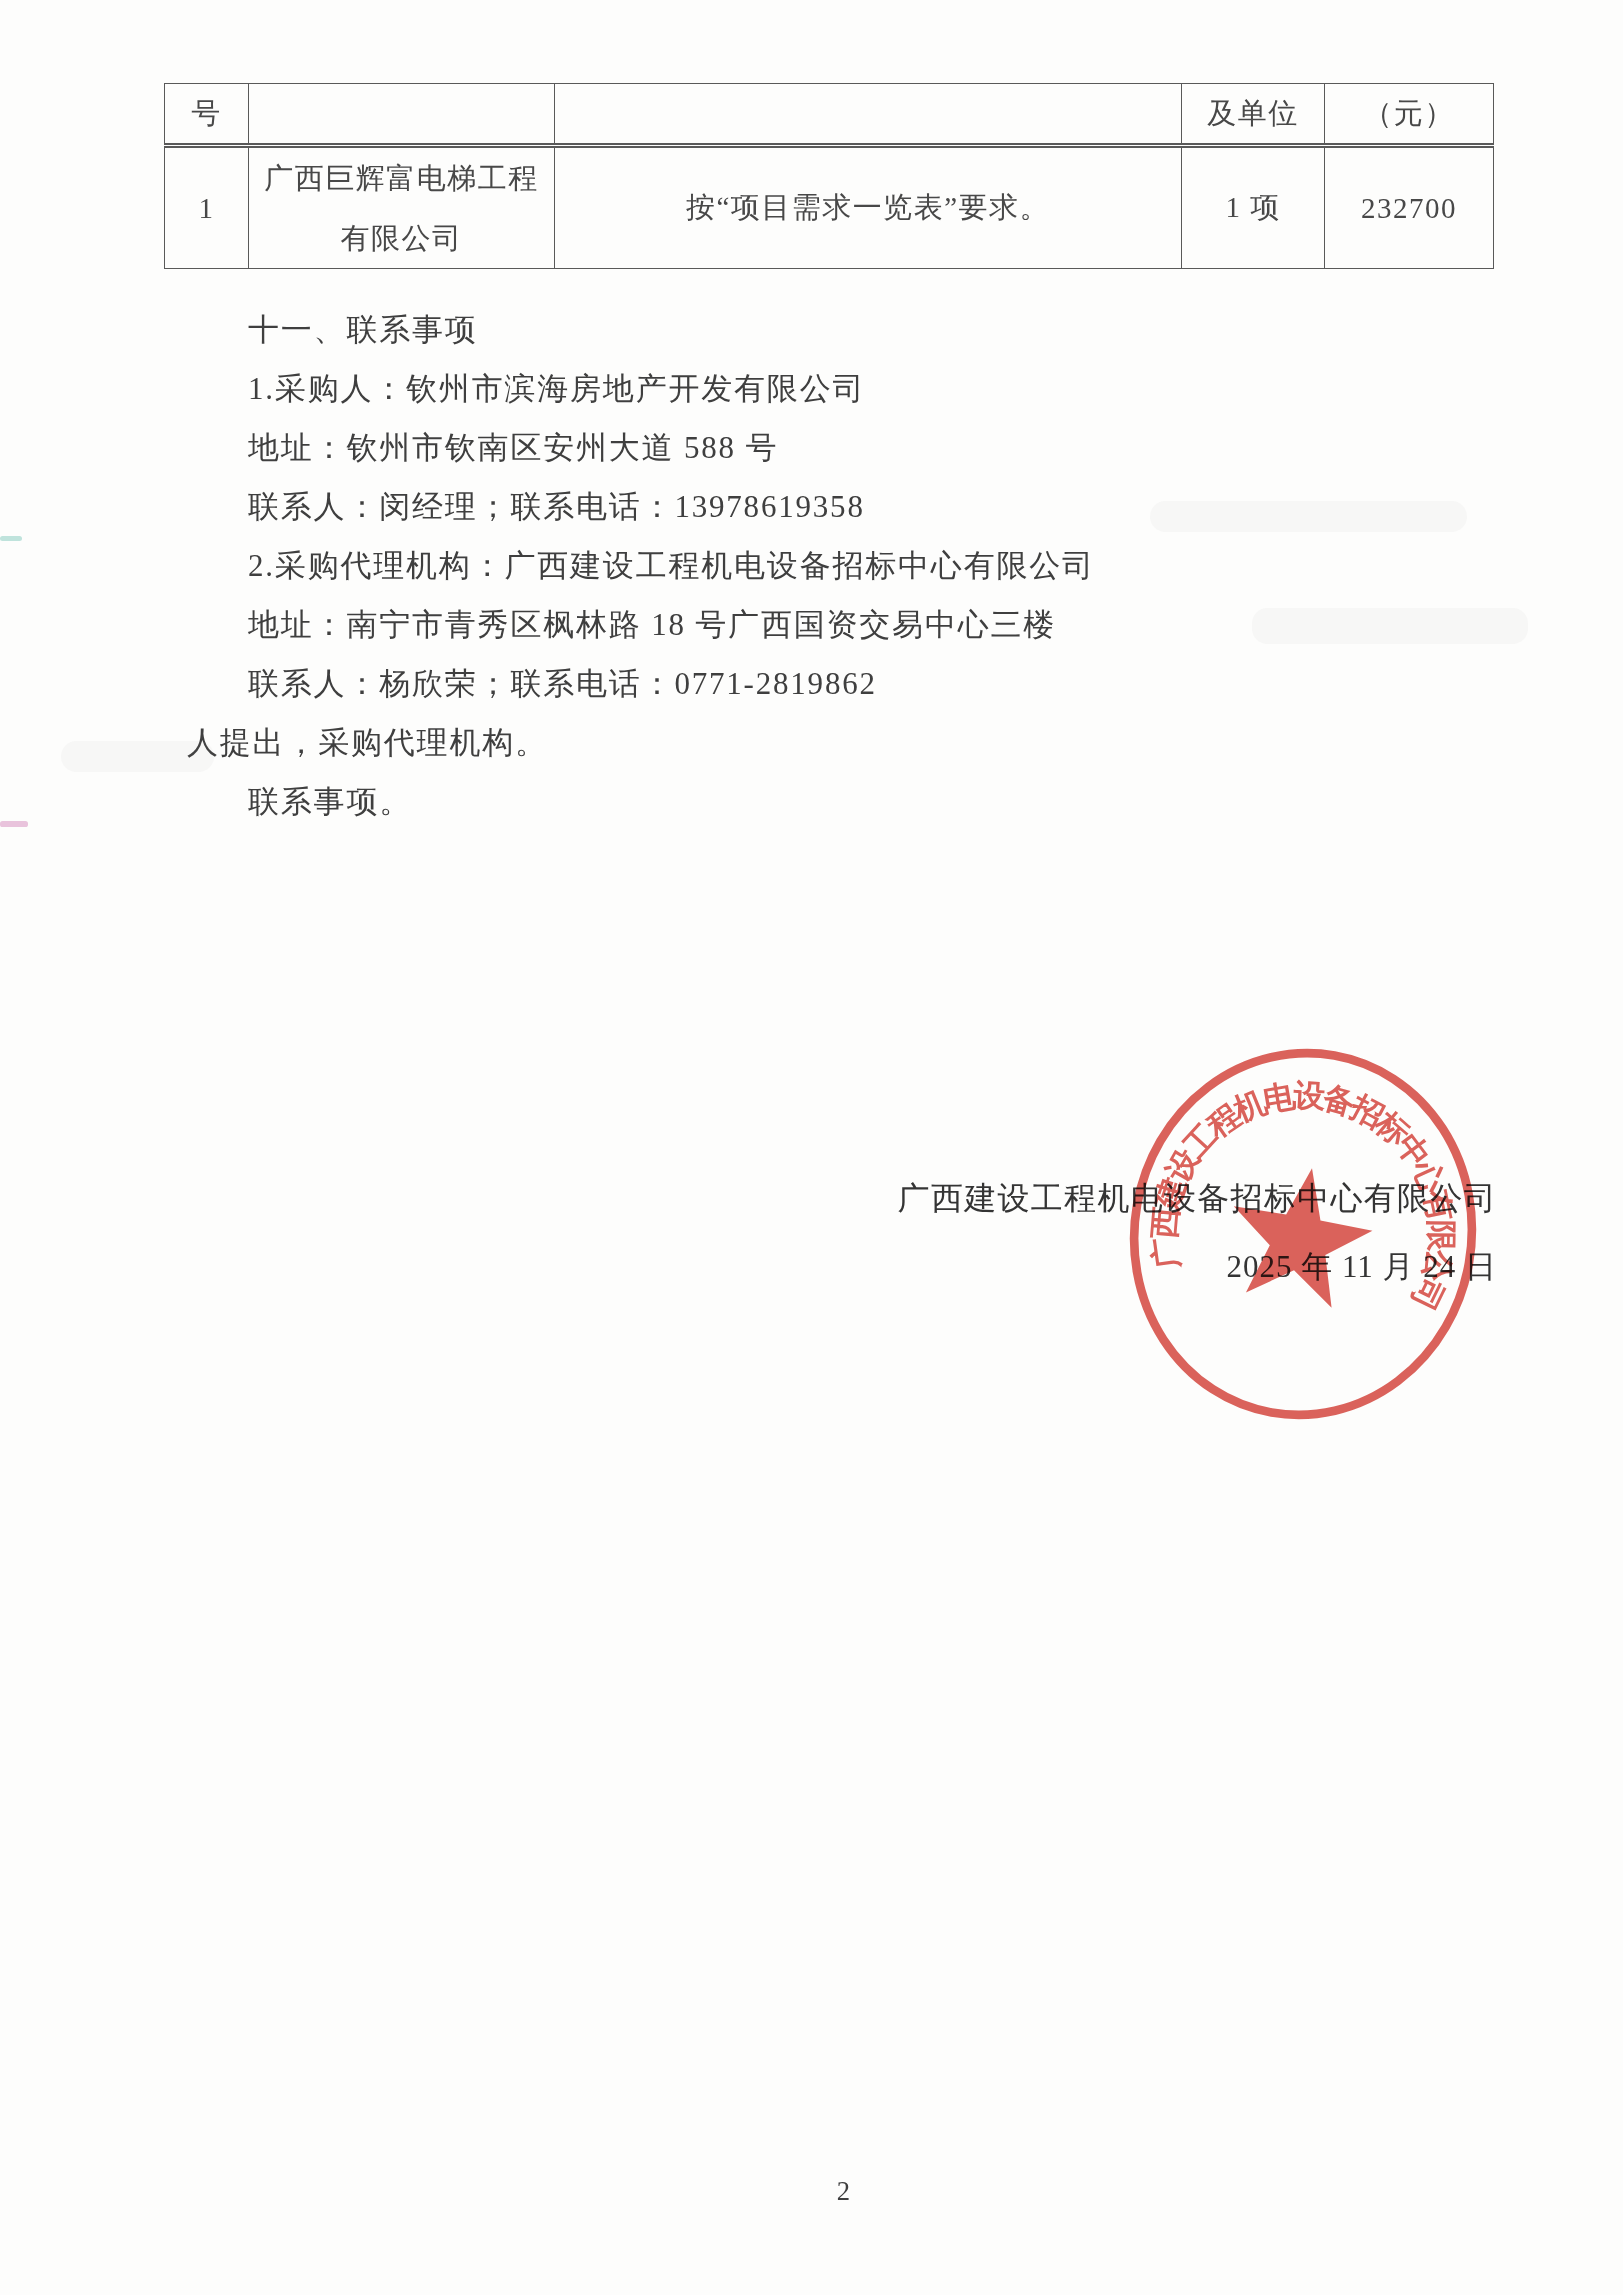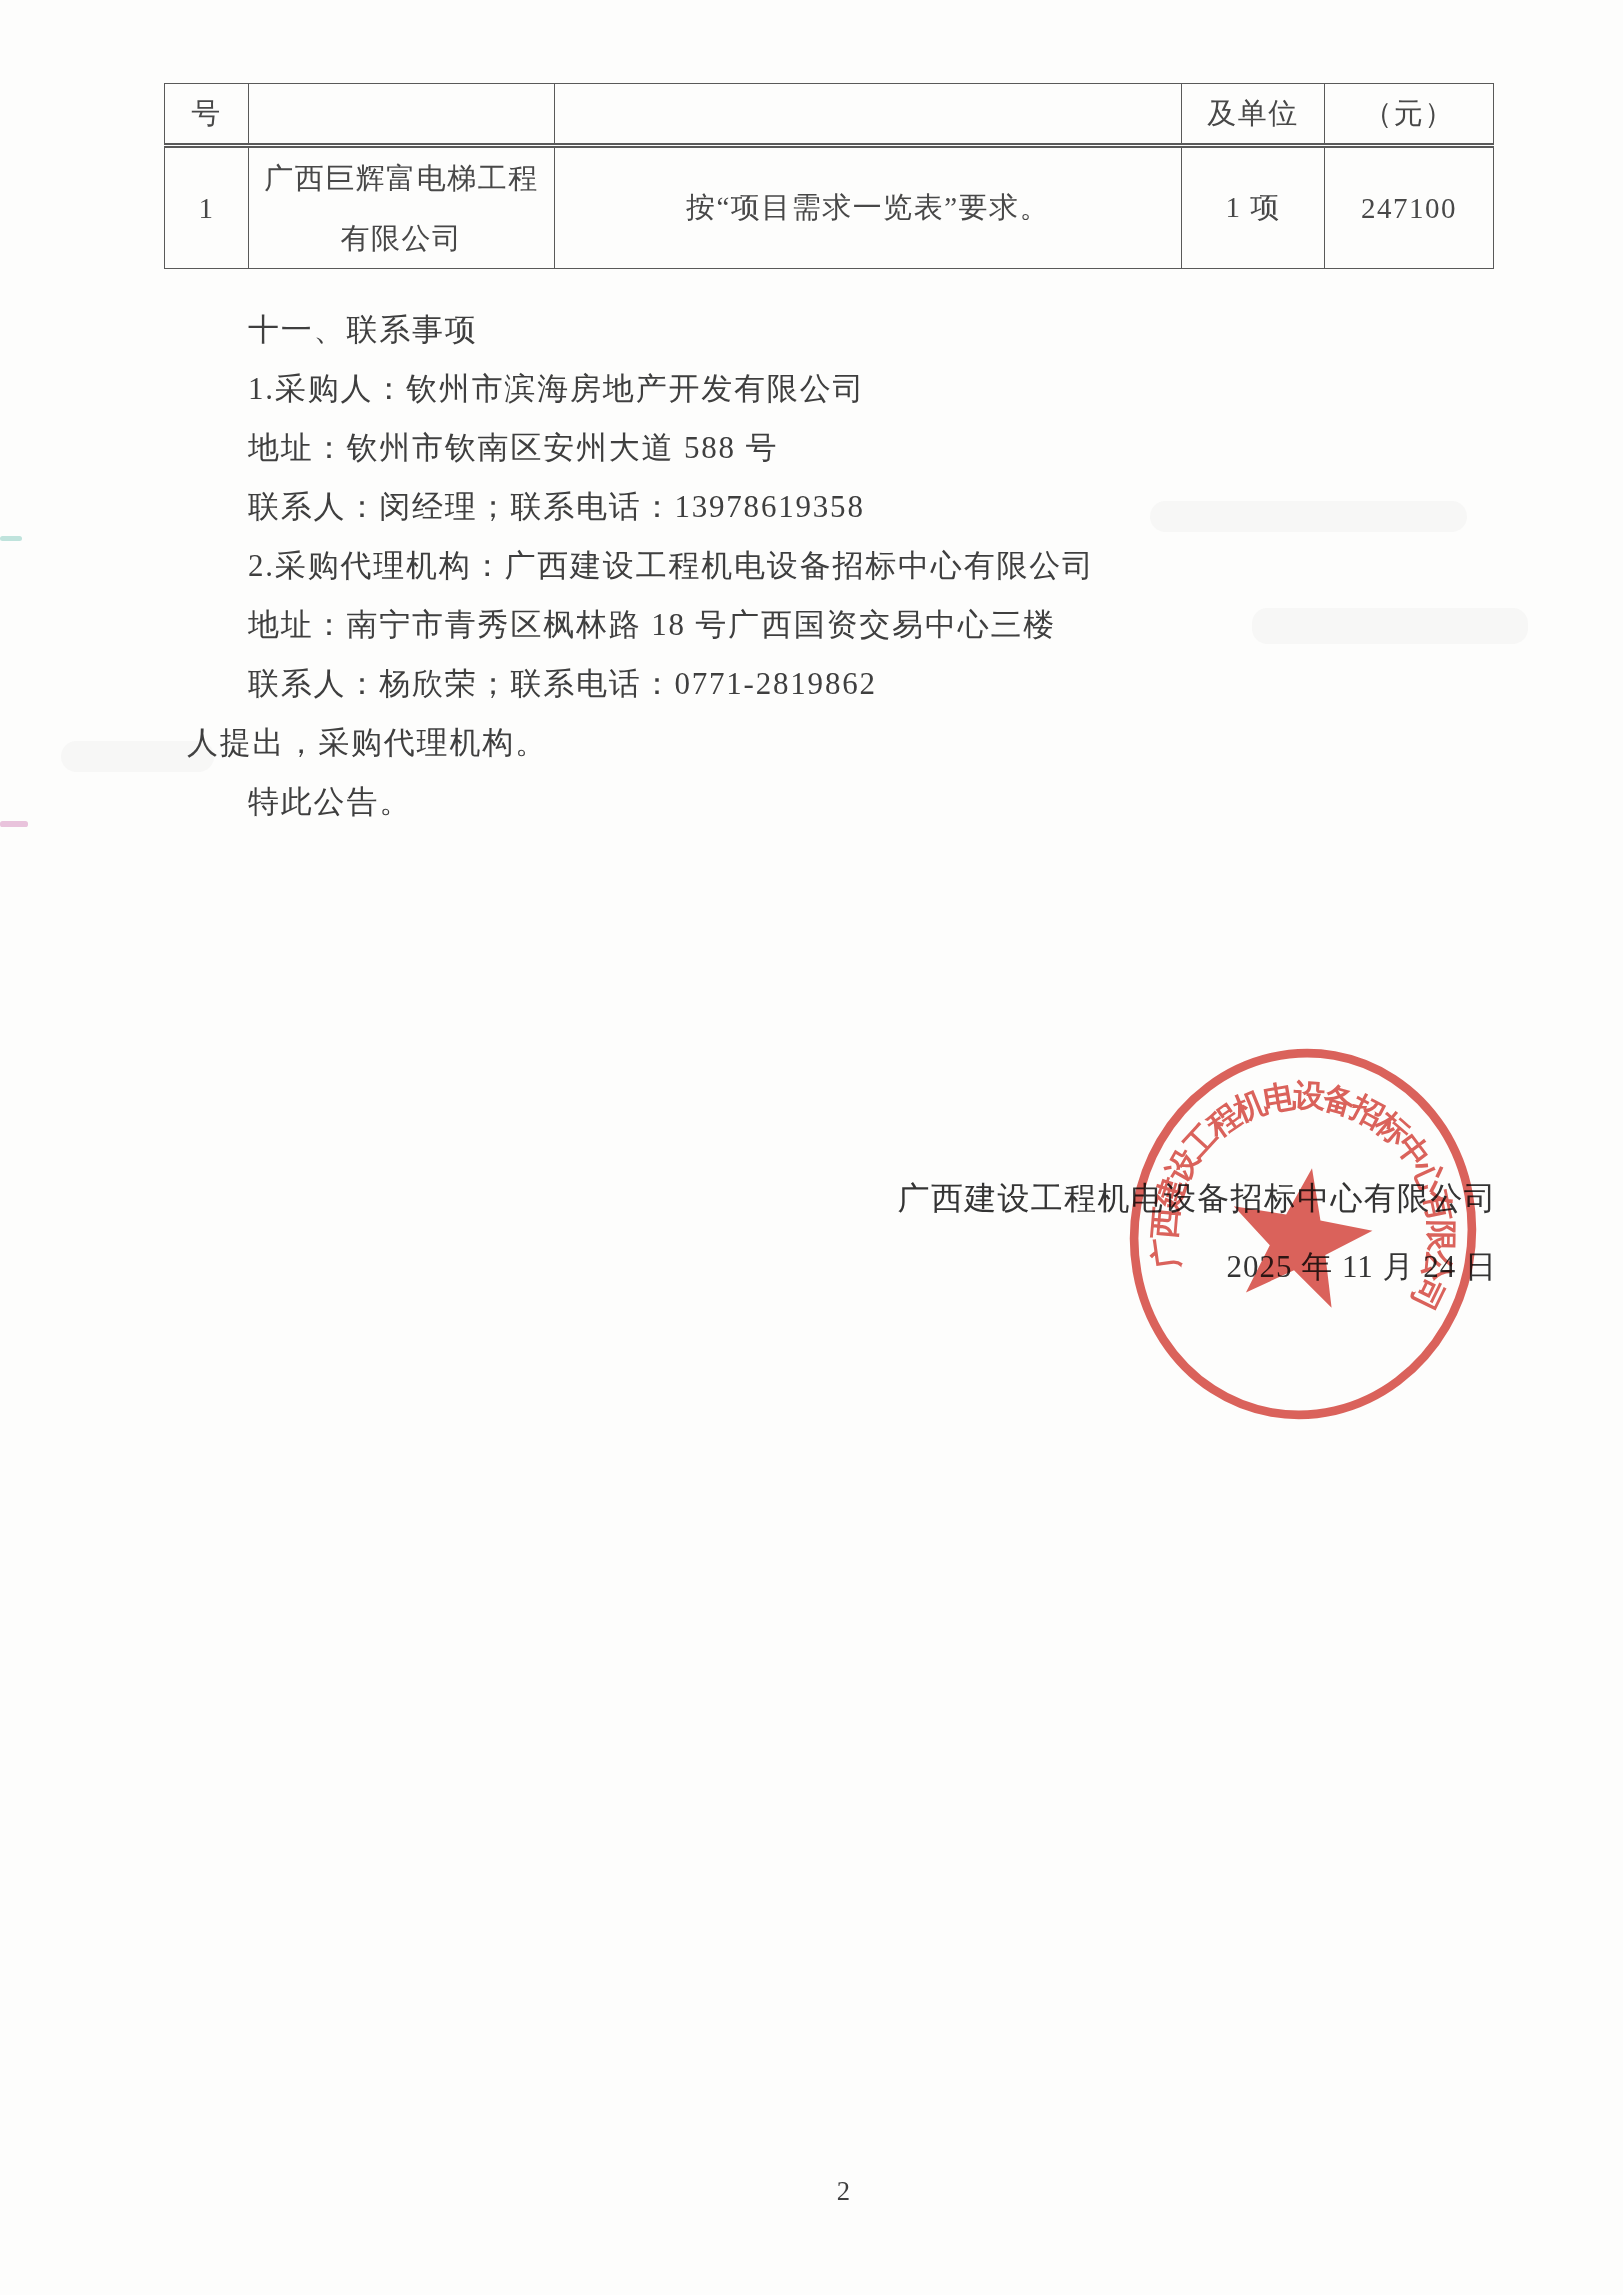--- a/index.html
+++ b/index.html
@@ -142,35 +142,35 @@
       <td></td>
       <td></td>
       <td>及单位</td>
       <td>（元）</td>
     </tr>
     <tr class="tbody">
       <td>1</td>
       <td class="supplier-cell">广西巨辉富电梯工程有限公司</td>
       <td class="req-cell">按“项目需求一览表”要求。</td>
       <td>1 项</td>
-      <td>247100</td>
+      <td>232700</td>
     </tr>
   </tbody>
     </table>
 
   <div class="content">
     <p class="indent">十一、联系事项</p>
     <p class="indent">1.采购人：钦州市滨海房地产开发有限公司</p>
     <p class="indent">地址：钦州市钦南区安州大道 588 号</p>
     <p class="indent">联系人：闵经理；联系电话：13978619358</p>
     <p class="indent">2.采购代理机构：广西建设工程机电设备招标中心有限公司</p>
     <p class="indent">地址：南宁市青秀区枫林路 18 号广西国资交易中心三楼</p>
     <p class="indent">联系人：杨欣荣；联系电话：0771-2819862</p>
     <p>人提出，采购代理机构。</p>
-    <p class="indent">特此公告。</p>
+    <p class="indent">联系事项。</p>
   </div>
 
   <div class="signature">
     <div class="sig-company">广西建设工程机电设备招标中心有限公司</div>
     <div class="sig-date">2025 年 11 月 24 日</div>
   </div>
 
   <svg class="stamp" viewBox="0 0 720 760" xmlns="http://www.w3.org/2000/svg">
     <g transform="rotate(10 360 380)">
       <ellipse cx="360" cy="380" rx="330" ry="355" fill="none" stroke-width="17" stroke="#d8524a"></ellipse>

